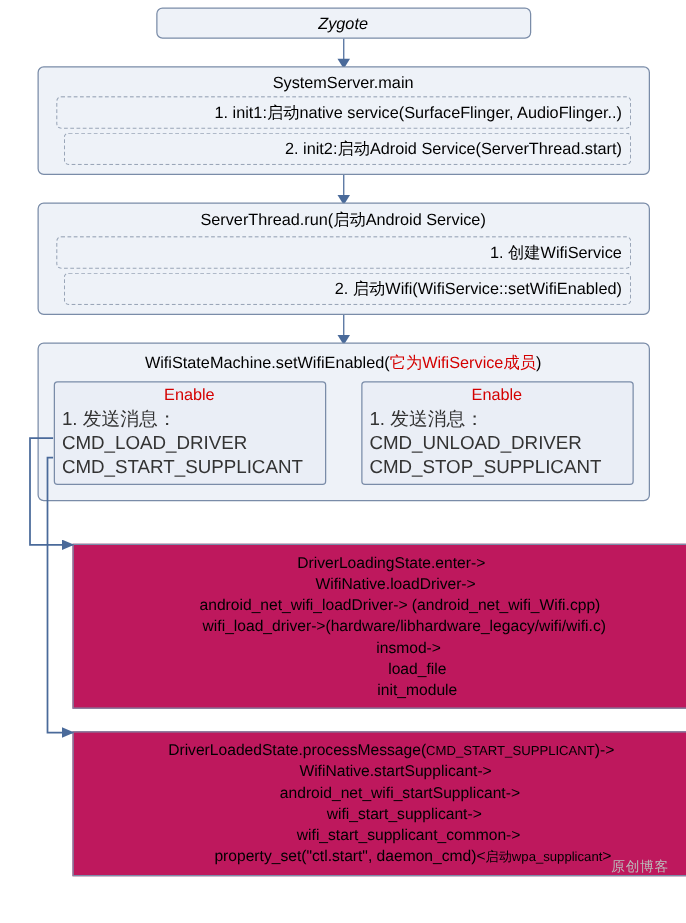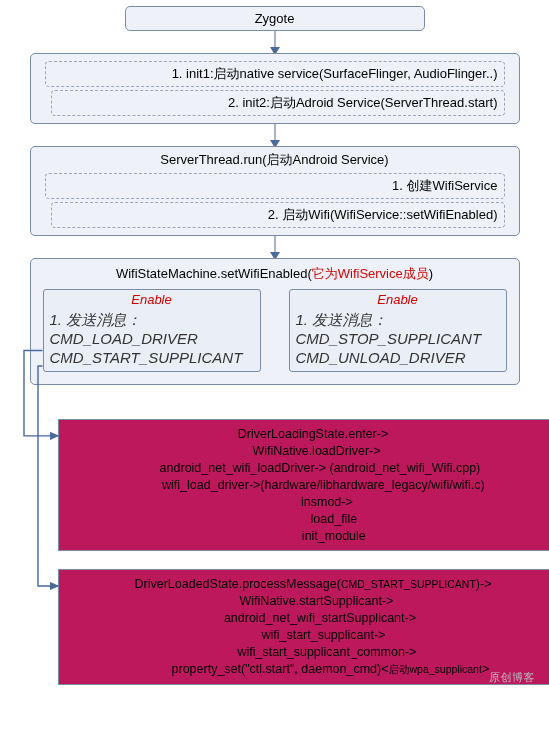--- a/index.html
+++ b/index.html
@@ -16,21 +16,21 @@
   .box {
     border: 1px solid #7a8ca8;
     background: #eef2f8;
     border-radius: 5px;
     margin: 0 auto;
     text-align: center;
     padding: 4px 8px;
     position: relative;
   }
   .wide { width: 490px; }
-  .zygote { width: 300px; }
+  .zygote { width: 300px; font-style: italic; }
   .title { margin-bottom: 4px; }
   .inner {
     border: 1px dashed #9aa6b8;
     background: #eef2f8;
     border-radius: 4px;
     padding: 3px 6px;
     margin: 3px 6px;
     text-align: right;
   }
   .inner2 { margin-left: 12px; }
@@ -53,21 +53,21 @@
     position: absolute;
     left: 50%;
     bottom: -2px;
     width: 0; height: 0;
     border-left: 5px solid transparent;
     border-right: 5px solid transparent;
     border-top: 8px solid #4a6a9a;
     transform: translateX(-50%);
   }
   .red { color: #d40000; }
-  .state-row { display: flex; gap: 28px; padding: 2px 6px 6px 6px; font-style: italic; }
+  .state-row { display: flex; gap: 28px; padding: 2px 6px 6px 6px; }
   .state-col {
     flex: 1;
     border: 1px solid #7a8ca8;
     background: #eaeef6;
     border-radius: 3px;
     text-align: left;
   }
   .state-col .hdr {
     text-align: center;
     color: #d40000;
@@ -117,20 +117,21 @@
   <div class="box zygote">
     <span>Zygote</span>
   </div>
 
   <div class="arrow-gap">
     <div class="arrow-line"></div>
       <div class="arrow-head"></div>
   </div>
 
   <div class="box wide">
+    <div class="title">SystemServer.main</div>
     <div class="inner">1. init1:启动native service(SurfaceFlinger, AudioFlinger..)</div>
     <div class="inner inner2">2. init2:启动Adroid Service(ServerThread.start)</div>
   </div>
 
   <div class="arrow-gap">
     <div class="arrow-line"></div>
       <div class="arrow-head"></div>
   </div>
 
   <div class="box wide">
@@ -154,22 +155,22 @@
         <div class="body">
           <div>1. 发送消息：</div>
           <div id="cmd-load">CMD_LOAD_DRIVER</div>
           <div id="cmd-start">CMD_START_SUPPLICANT</div>
         </div>
       </div>
       <div class="state-col">
         <div class="hdr">Enable</div>
         <div class="body">
           <div>1. 发送消息：</div>
+          <div>CMD_UNLOAD_DRIVER</div>
           <div>CMD_STOP_SUPPLICANT</div>
-          <div>CMD_UNLOAD_DRIVER</div>
         </div>
       </div>
     </div>
   </div>
 
   <div style="height:34px;"></div>
 
   <div class="plain-box" id="box-loading"><span>DriverLoadingState.enter-&gt;
   WifiNative.loadDriver-&gt;
     android_net_wifi_loadDriver-&gt; (android_net_wifi_Wifi.cpp)

